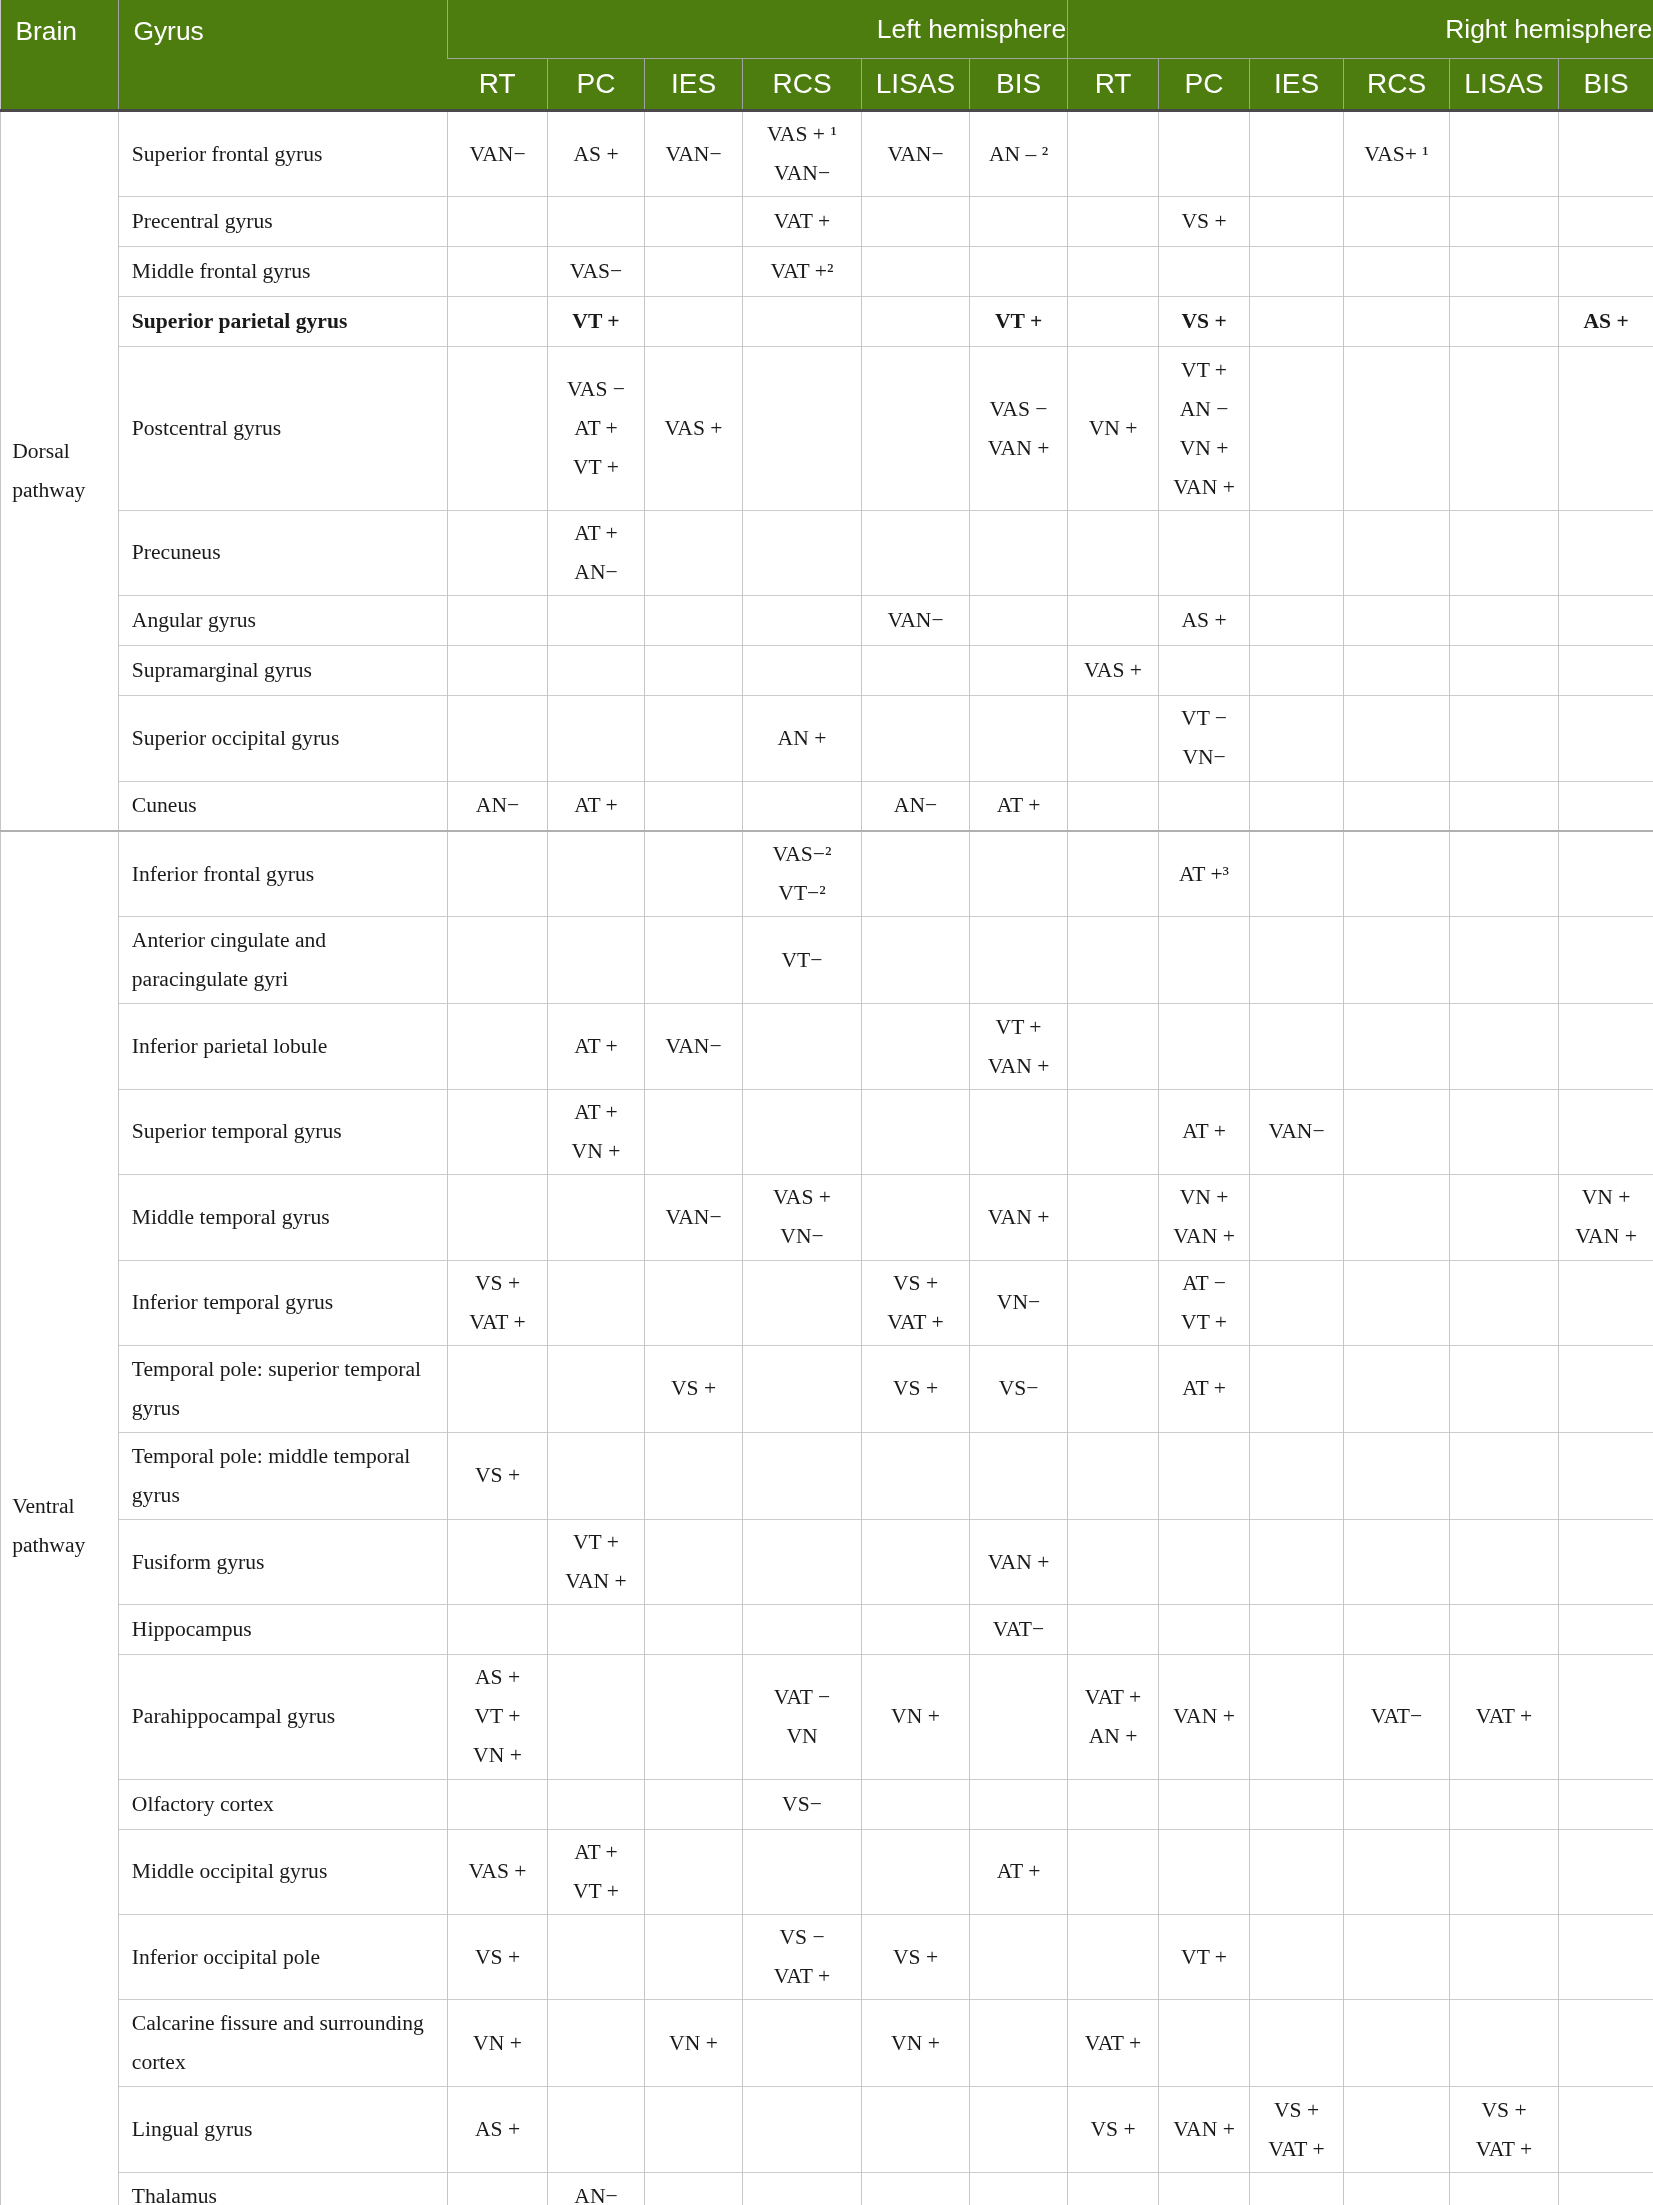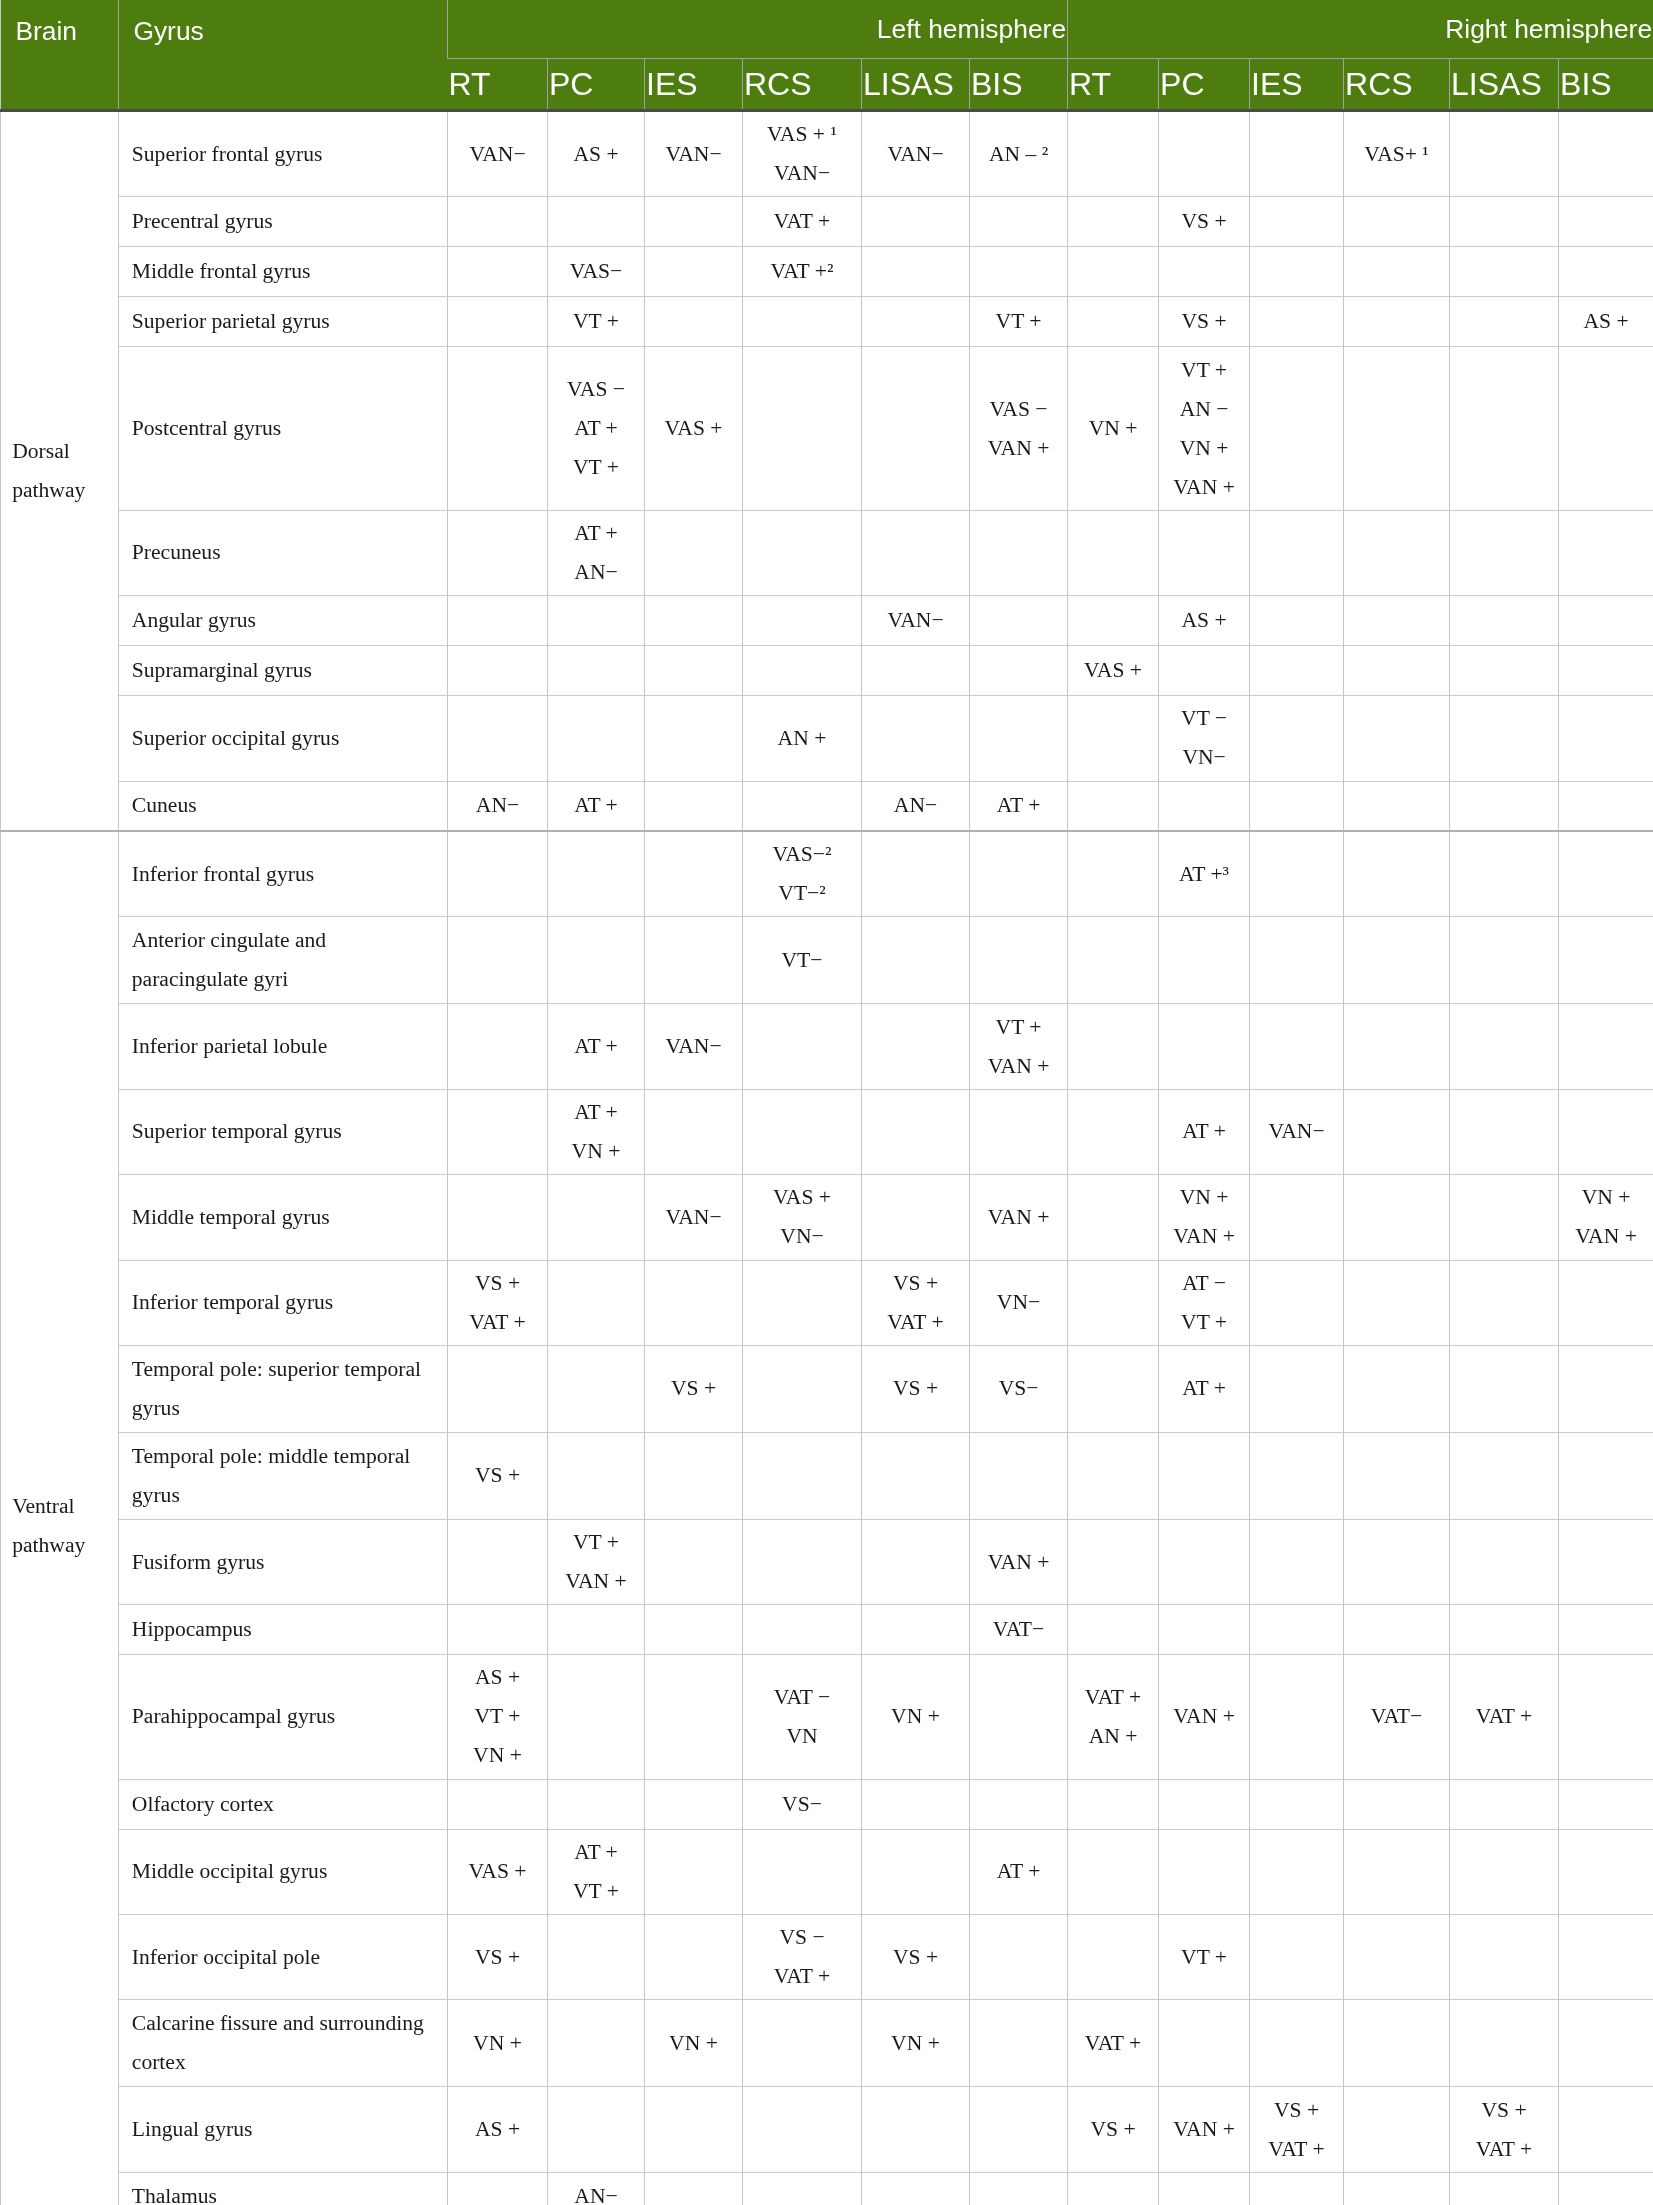--- a/index.html
+++ b/index.html
@@ -36,23 +36,23 @@
     border-bottom: 3.2px solid #4a4a4a;
   }
   thead th.group {
     font-size: 26.4px;
     height: 56px;
     text-align: right;
     vertical-align: middle;
     border-bottom: 1.6px solid #a2a2a2;
   }
   thead th.sub {
-    font-size: 32px;
+    font-size: 28px;
     height: 48px;
-    text-align: left;
+    text-align: center;
     vertical-align: middle;
     border-bottom: 3.2px solid #4a4a4a;
   }
   thead th + th { border-left: 1.6px solid #a2a2a2; }
 
   
   tbody th, tbody td { border-left: 0.8px solid #c6c6c6; }
   tbody tr { border-top: 1.6px solid #cccccc; }
   tbody tr.section-start { border-top: 2.4px solid #b0b0b0; }
   tbody tr.first-row { border-top: none; }
@@ -188,21 +188,21 @@
           </td>
           <td class="val-cell"></td>
           <td class="val-cell"></td>
           <td class="val-cell"></td>
           <td class="val-cell"></td>
           <td class="val-cell"></td>
           <td class="val-cell"></td>
           <td class="val-cell"></td>
           <td class="val-cell"></td>
         </tr>
-        <tr style="height: 50px;">
+        <tr style="height: 50px; font-weight: bold;">
           <td class="gyrus-cell">Superior parietal gyrus</td>
           <td class="val-cell"></td>
           <td class="val-cell">
             <span class="cell-line">VT +</span>
           </td>
           <td class="val-cell"></td>
           <td class="val-cell"></td>
           <td class="val-cell"></td>
           <td class="val-cell">
             <span class="cell-line">VT +</span>

